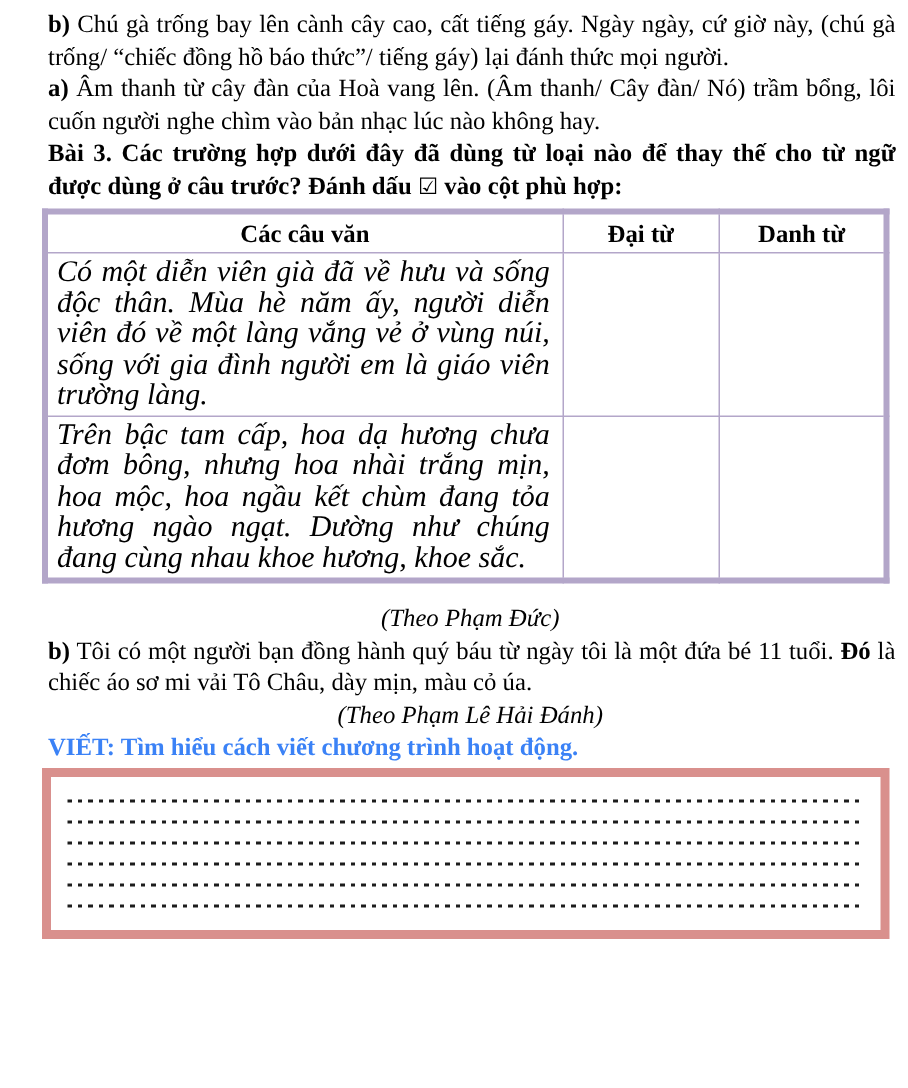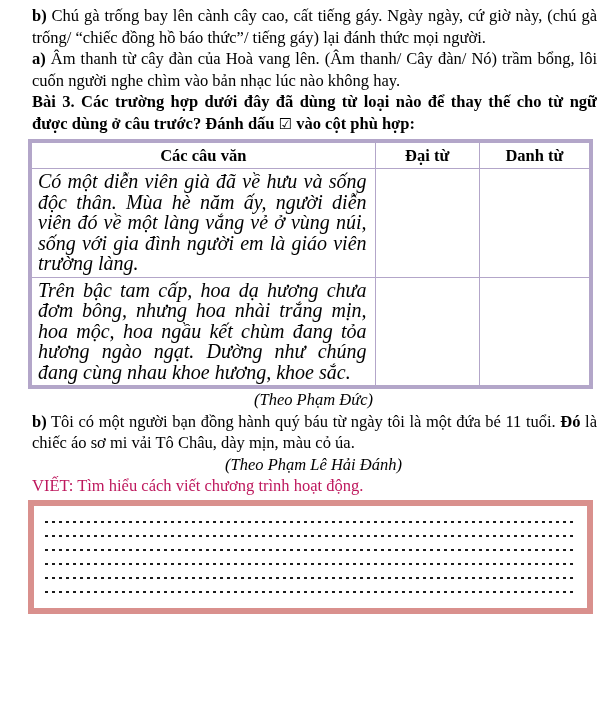--- a/index.html
+++ b/index.html
@@ -29,32 +29,32 @@
   .inline-bold { font-weight: bold; }
   .attribution {
     margin: 0;
     font-size: 16.5px;
     line-height: 21.5px;
     text-align: center;
     font-style: italic;
     padding-right: 2px;
   }
   .viet-heading {
-    color: #be185d;
-    font-weight: normal;
+    color: #3b82f6;
+    font-weight: bold;
   }
   .checkbox-glyph {
     font-weight: bold;
     font-family: "DejaVu Sans", sans-serif;
     font-size: 15px;
   }
   table.replace-table {
     border-collapse: collapse;
     width: 565px;
-    margin: 4px 0 0 -4px;
+    margin: 4px 0 12px -4px;
     border: 4px solid #b3a6c9;
     table-layout: fixed;
   }
   .replace-table th, .replace-table td {
     border: 1.5px solid #b3a6c9;
   }
   .replace-table th {
     font-size: 16.5px;
     font-weight: bold;
     text-align: center;

